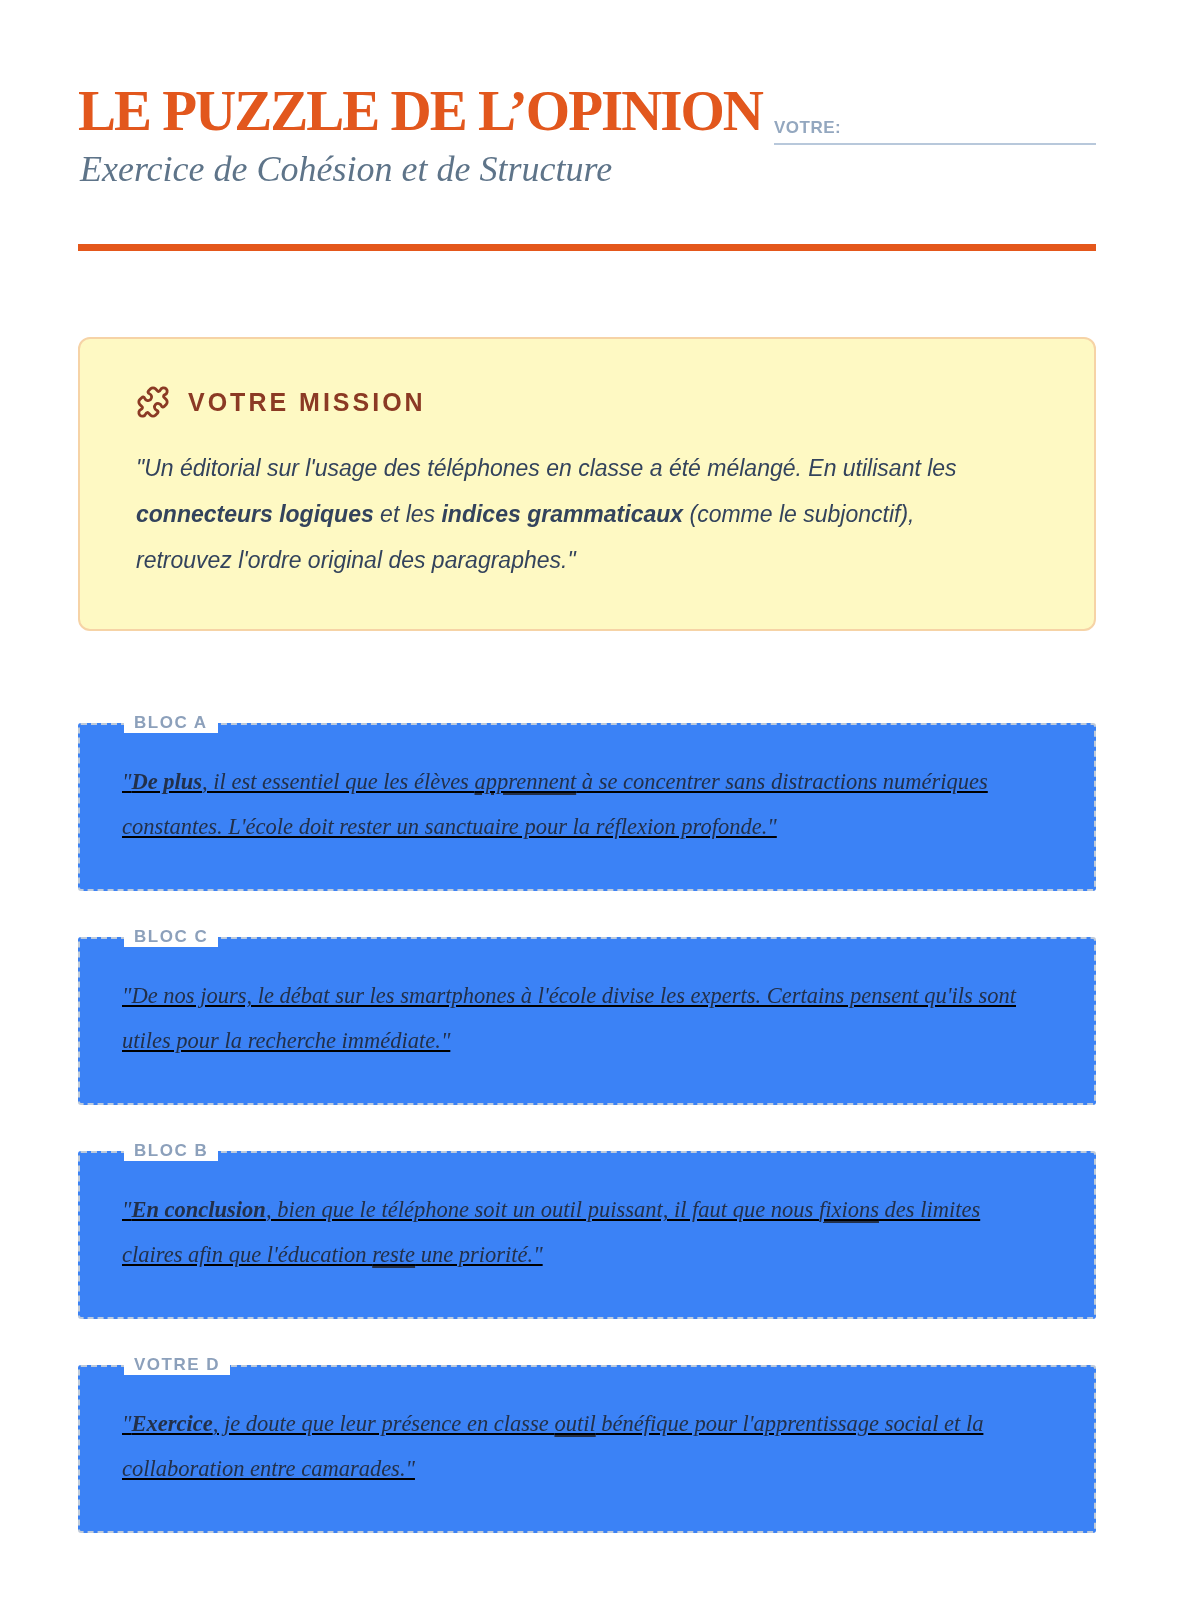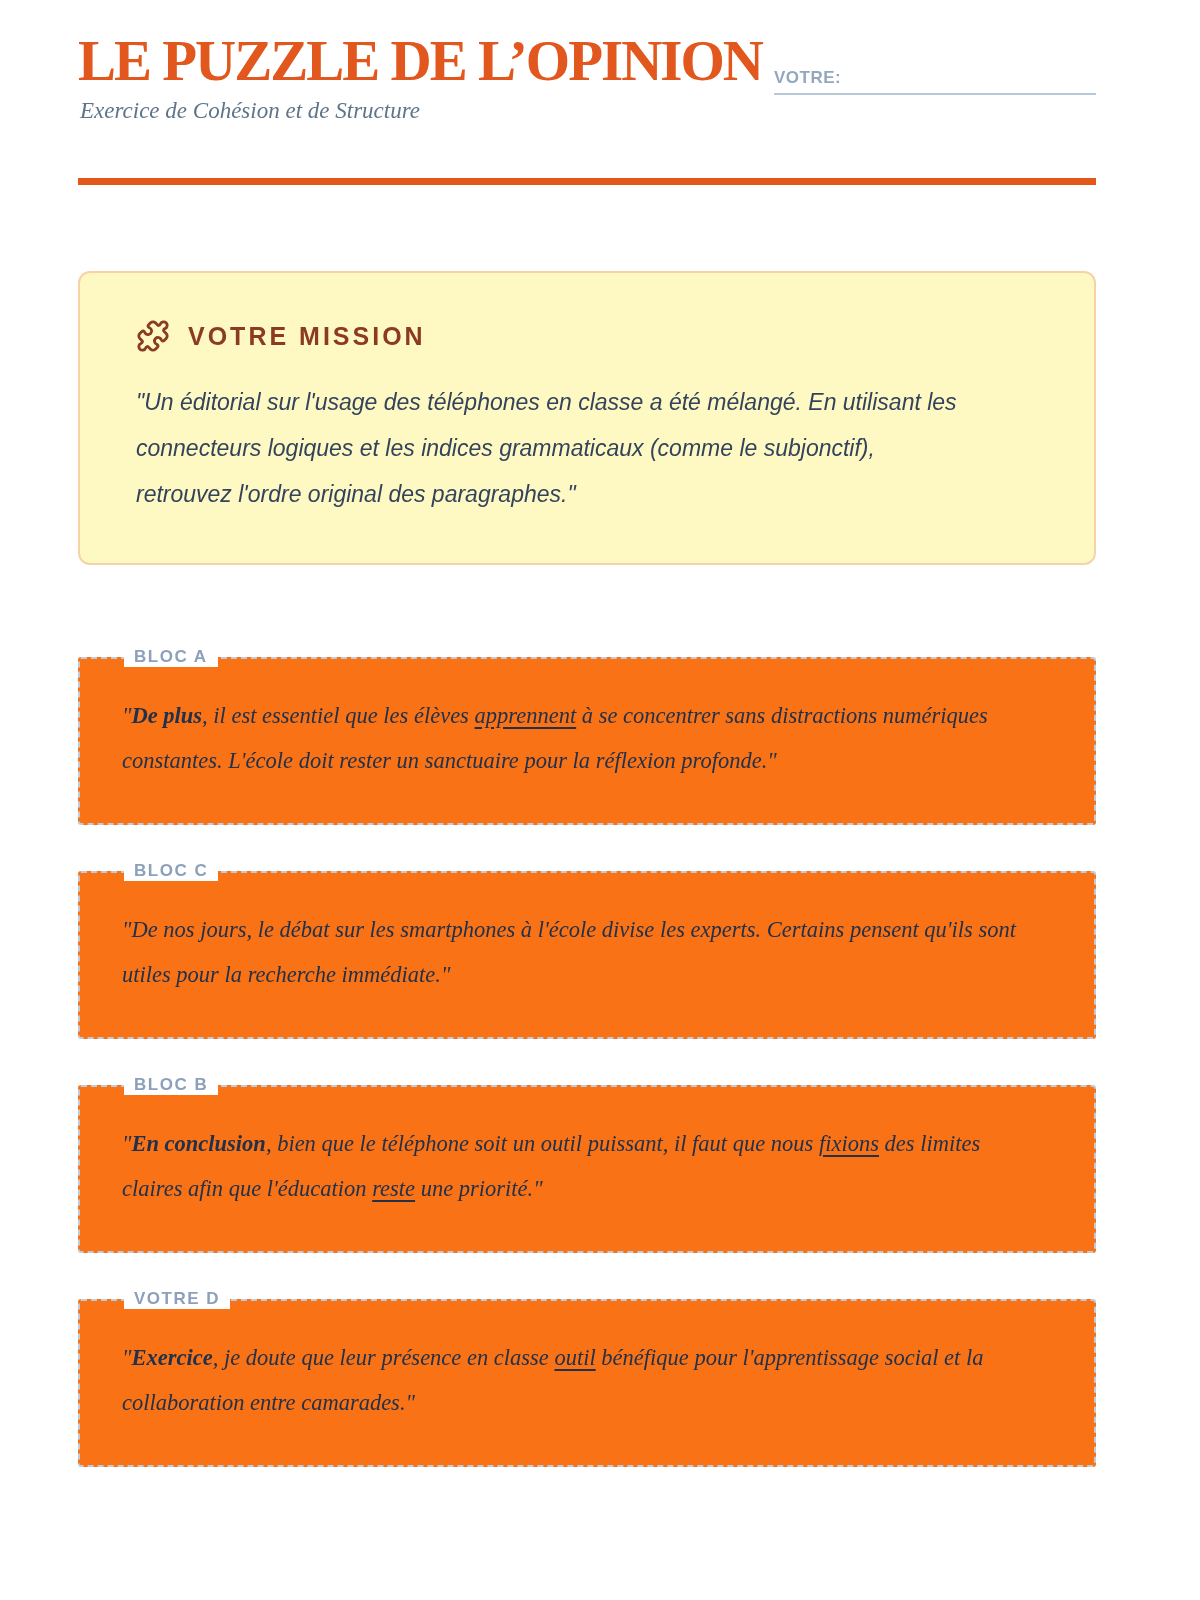--- a/index.html
+++ b/index.html
@@ -1,20 +1,20 @@
 <!DOCTYPE html>
 <html lang="fr"><head>
 <meta charset="utf-8">
 <style>
   * { box-sizing: border-box; }
   html, body { margin: 0; padding: 0; background: #ffffff; }
   .page {
     width: 1174px;
     min-height: 1600px;
-    padding: 34px 78px 40px 78px;
+    padding: 84px 78px 40px 78px;
     background: #ffffff;
     font-family: "Liberation Sans", sans-serif;
     overflow: hidden;
   }
 
   
   .header { display: flex; justify-content: space-between; align-items: flex-start; }
   .title {
     margin: 0;
     font-family: "Liberation Serif", serif;
@@ -22,21 +22,21 @@
     font-size: 57px;
     line-height: 0.95;
     letter-spacing: -2px;
     color: #E2571D;
     white-space: nowrap;
   }
   .subtitle {
     margin: 10px 0 0 2px;
     font-family: "Liberation Serif", serif;
     font-style: italic;
-    font-size: 23px;
+    font-size: 36px;
     color: #5E7489;
   }
   .header-fields { width: 322px; margin-top: 34px; flex: none; }
   .field {
     border-bottom: 2px solid #B8C8DB;
     padding-bottom: 5px;
     margin-bottom: 13px;
     min-height: 24px;
     cursor: text;
   }
@@ -69,30 +69,31 @@
     color: #8B3A24;
   }
   .mission-text {
     margin: 26px 0 0 0;
     max-width: 840px;
     font-style: italic;
     font-size: 23px;
     line-height: 2.0;
     color: #33435C;
   }
-  .mission-text b { font-weight: 400; }
+  .mission-text b { font-weight: 700; }
 
   
   .blocks { margin-top: 92px; }
   .bloc {
     position: relative;
     border: 2px dashed #BFCBDA;
     border-radius: 3px;
-    background: #f97316;
+    background: #3b82f6;
     padding: 34px 42px 40px 42px;
+    text-decoration: underline;
   }
   .bloc + .bloc { margin-top: 46px; }
   .bloc-label {
     position: absolute;
     top: -12px;
     left: 44px;
     background: #ffffff;
     padding: 0 10px;
     font-size: 17px;
     font-weight: 700;

